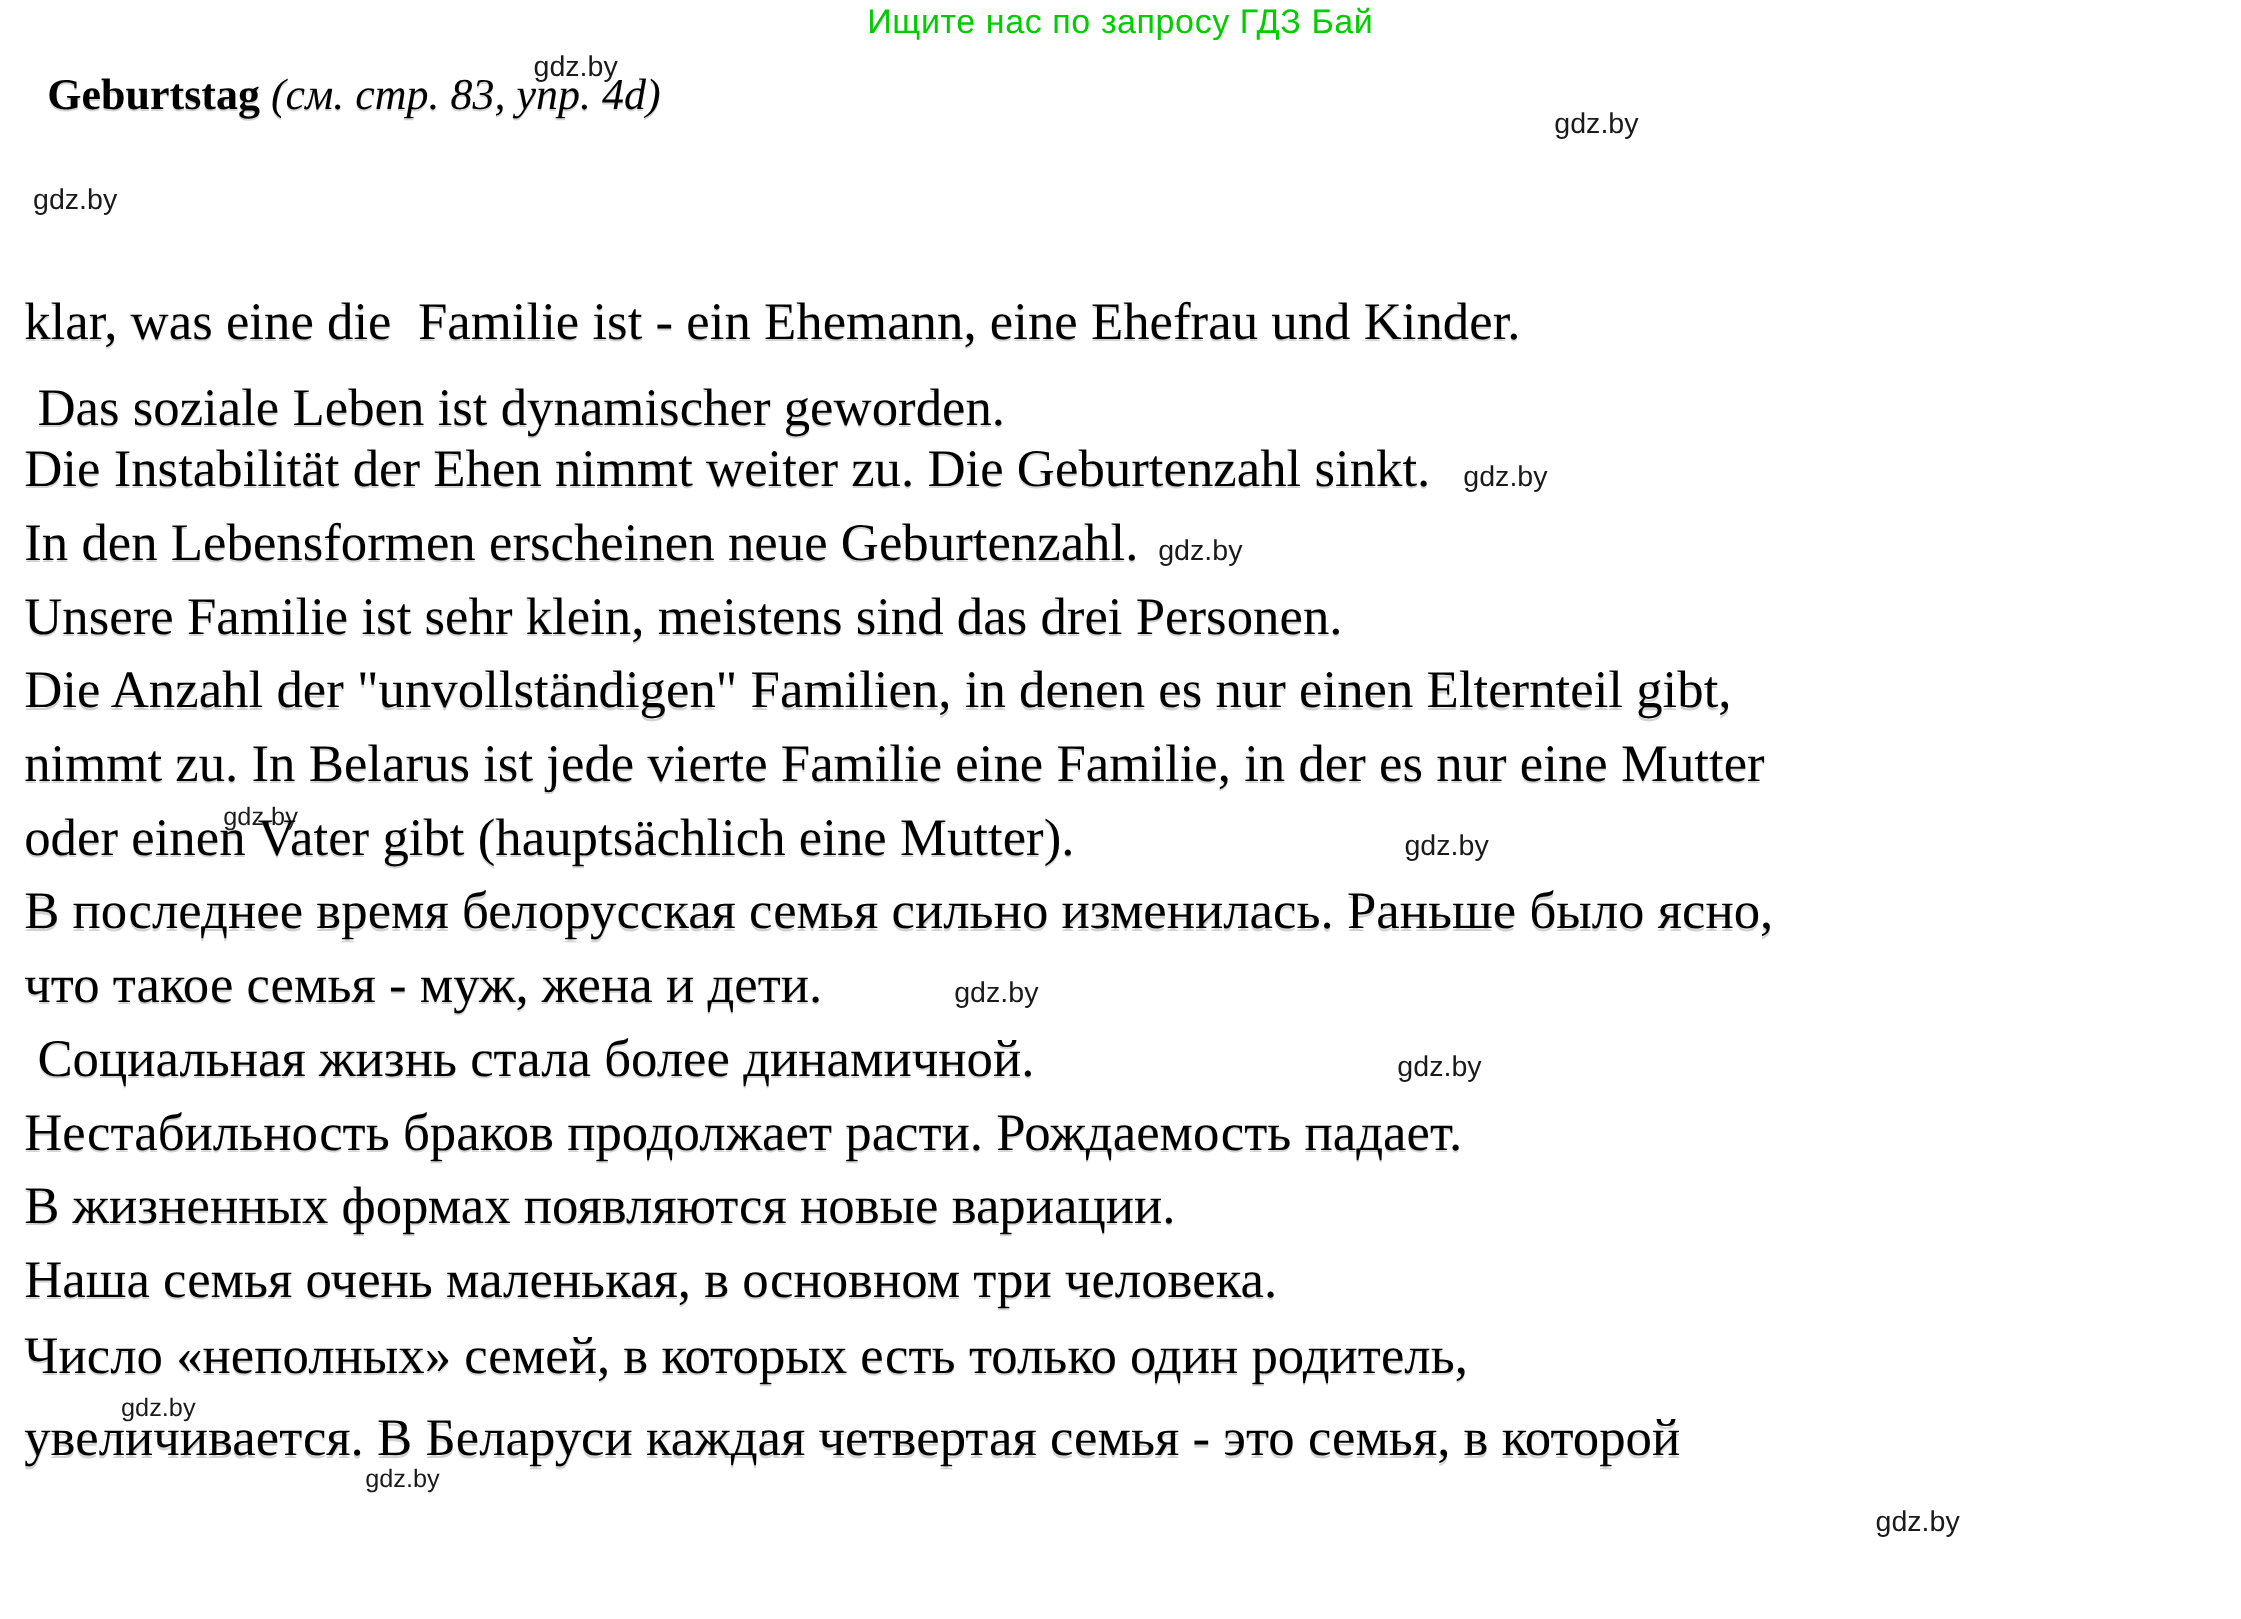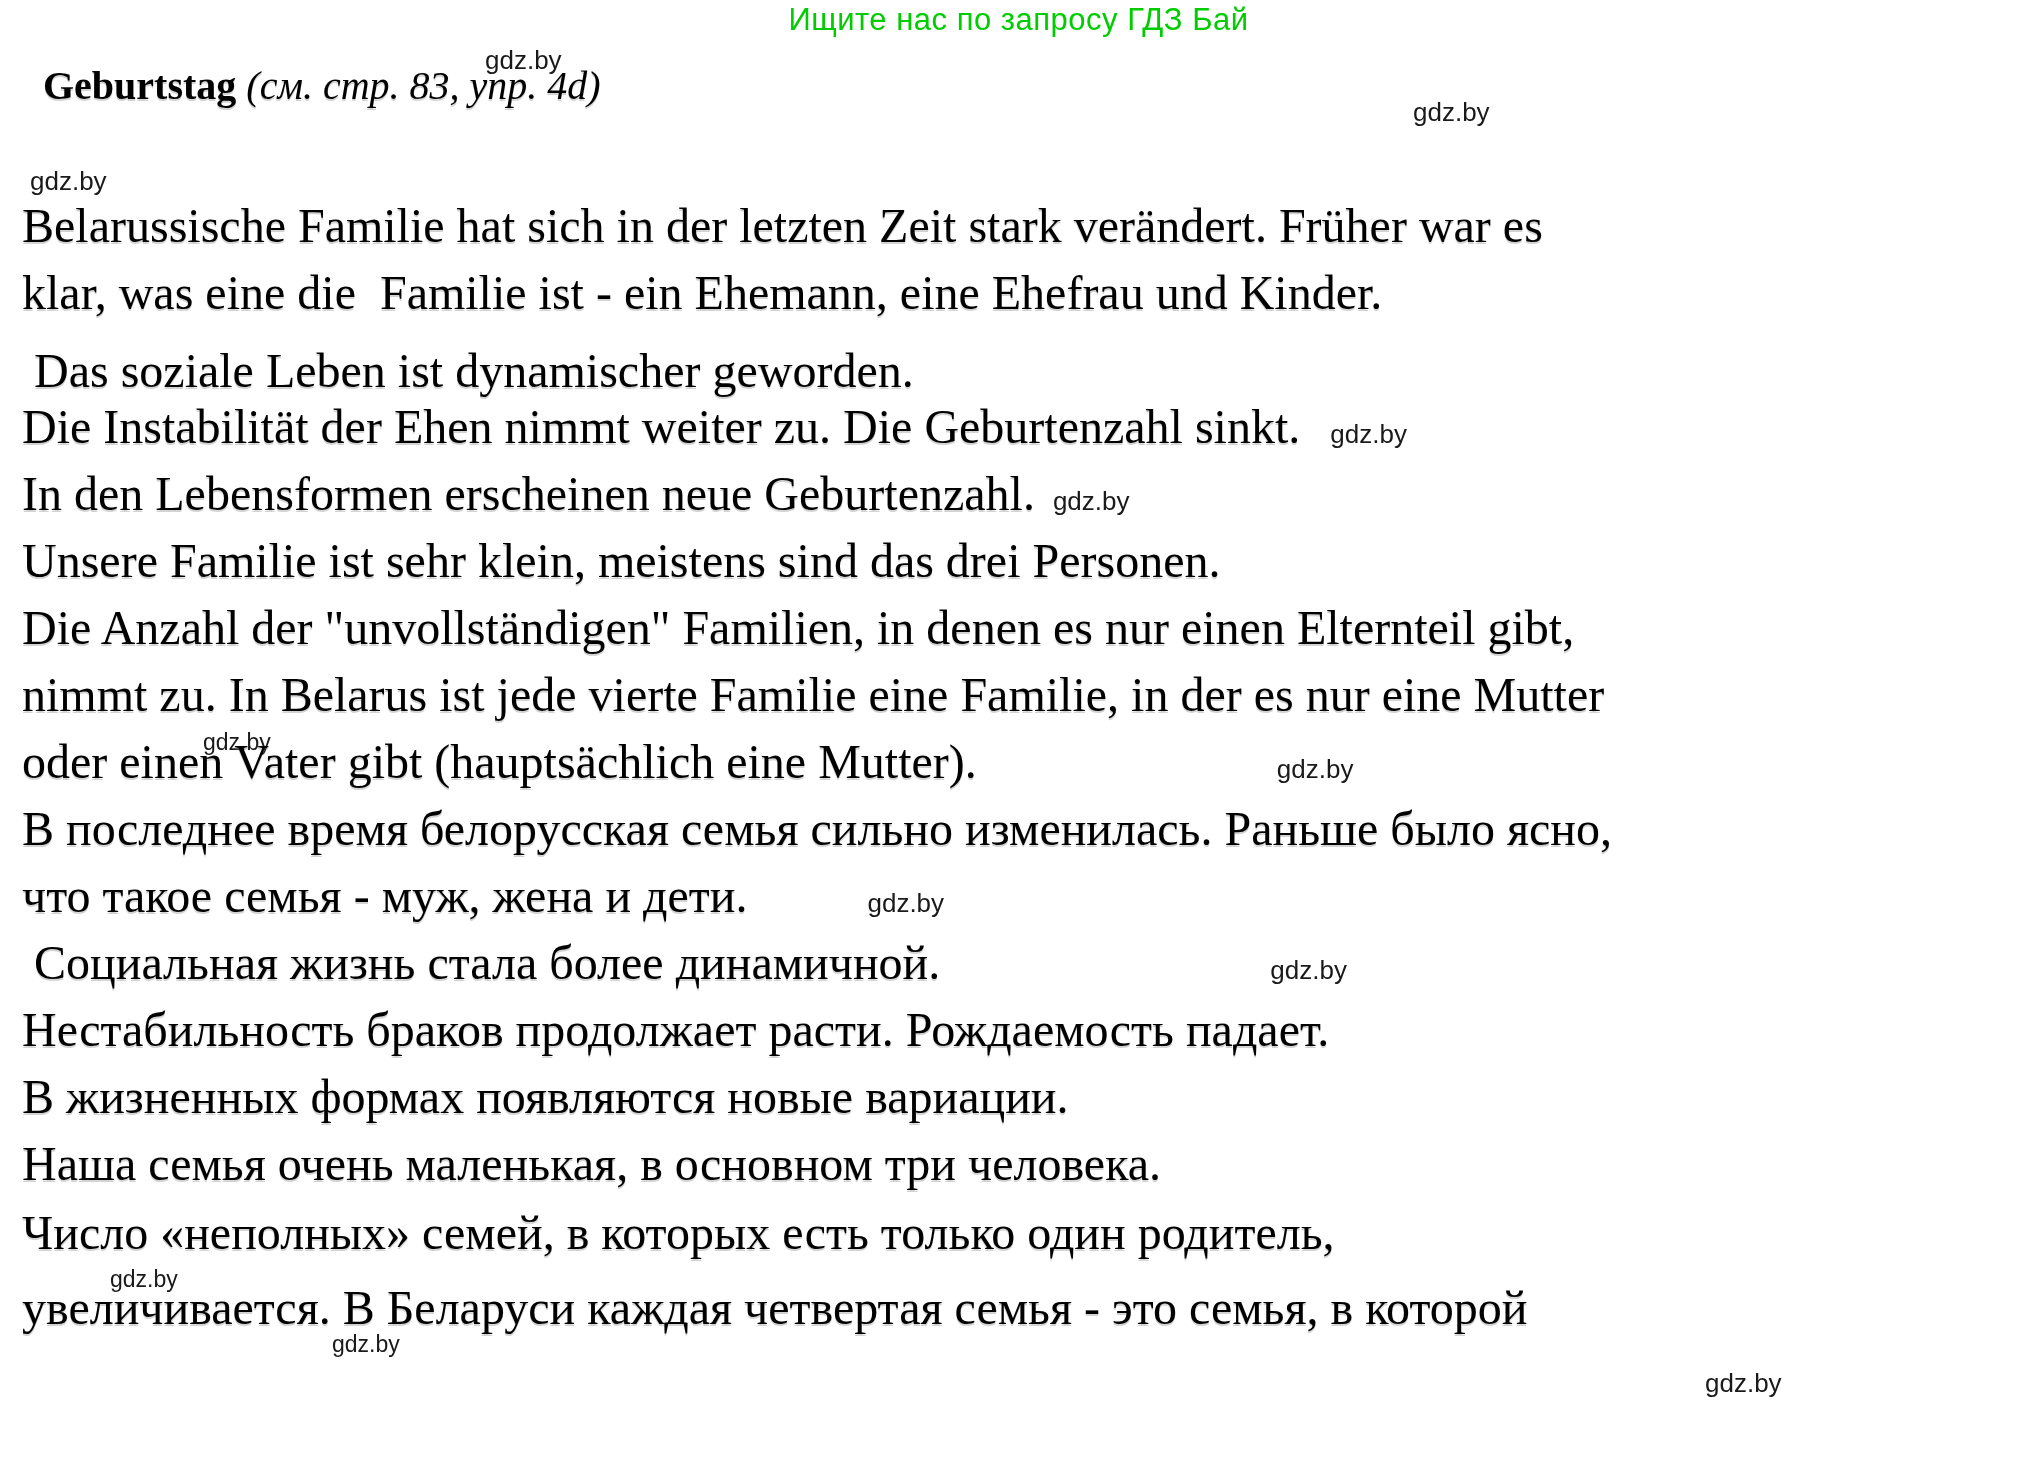--- a/index.html
+++ b/index.html
@@ -85,21 +85,20 @@
   <div class="wm wm-abs" style="left:485px; top:47px;">gdz.by</div>
   <div class="wm wm-abs" style="left:1413px; top:99px;">gdz.by</div>
   <div class="wm wm-abs" style="left:30px; top:168px;">gdz.by</div>
   <div class="wm wm-abs small" style="left:203px; top:731px;">gdz.by</div>
   <div class="wm wm-abs small" style="left:110px; top:1268px;">gdz.by</div>
   <div class="wm wm-abs small" style="left:332px; top:1333px;">gdz.by</div>
   <div class="wm wm-abs" style="left:1705px; top:1370px;">gdz.by</div>
 
   <div class="title-line"><span class="title-bold">Geburtstag</span><span class="title-ref"> (см. стр. 83, упр. 4d)</span></div>
 
-  <div class="tline" style="top:202px;"><span class="txt">Belarussische Familie hat sich in der letzten Zeit stark verändert. Früher war es</span></div>
   <div class="tline" style="top:269px;"><span class="txt">klar, was eine die  Familie ist - ein Ehemann, eine Ehefrau und Kinder.</span></div>
   <div class="tline" style="top:347px;"><span class="txt"> Das soziale Leben ist dynamischer geworden.</span></div>
   <div class="tline" style="top:403px;"><span class="txt">Die Instabilität der Ehen nimmt weiter zu. Die Geburtenzahl sinkt.</span><span class="wm wm-inline" style="margin-left:30px;">gdz.by</span></div>
   <div class="tline" style="top:470px;"><span class="txt">In den Lebensformen erscheinen neue Geburtenzahl.</span><span class="wm wm-inline" style="margin-left:18px;">gdz.by</span></div>
   <div class="tline" style="top:537px;"><span class="txt">Unsere Familie ist sehr klein, meistens sind das drei Personen.</span></div>
   <div class="tline" style="top:604px;"><span class="txt">Die Anzahl der "unvollständigen" Familien, in denen es nur einen Elternteil gibt,</span></div>
   <div class="tline" style="top:671px;"><span class="txt">nimmt zu. In Belarus ist jede vierte Familie eine Familie, in der es nur eine Mutter</span></div>
   <div class="tline" style="top:738px;"><span class="txt">oder einen Vater gibt (hauptsächlich eine Mutter).</span><span class="wm wm-inline" style="margin-left:300px;">gdz.by</span></div>
 
   <div class="tline" style="top:872px;"><span class="txt">что такое семья - муж, жена и дети.</span><span class="wm wm-inline" style="margin-left:120px;">gdz.by</span></div>

